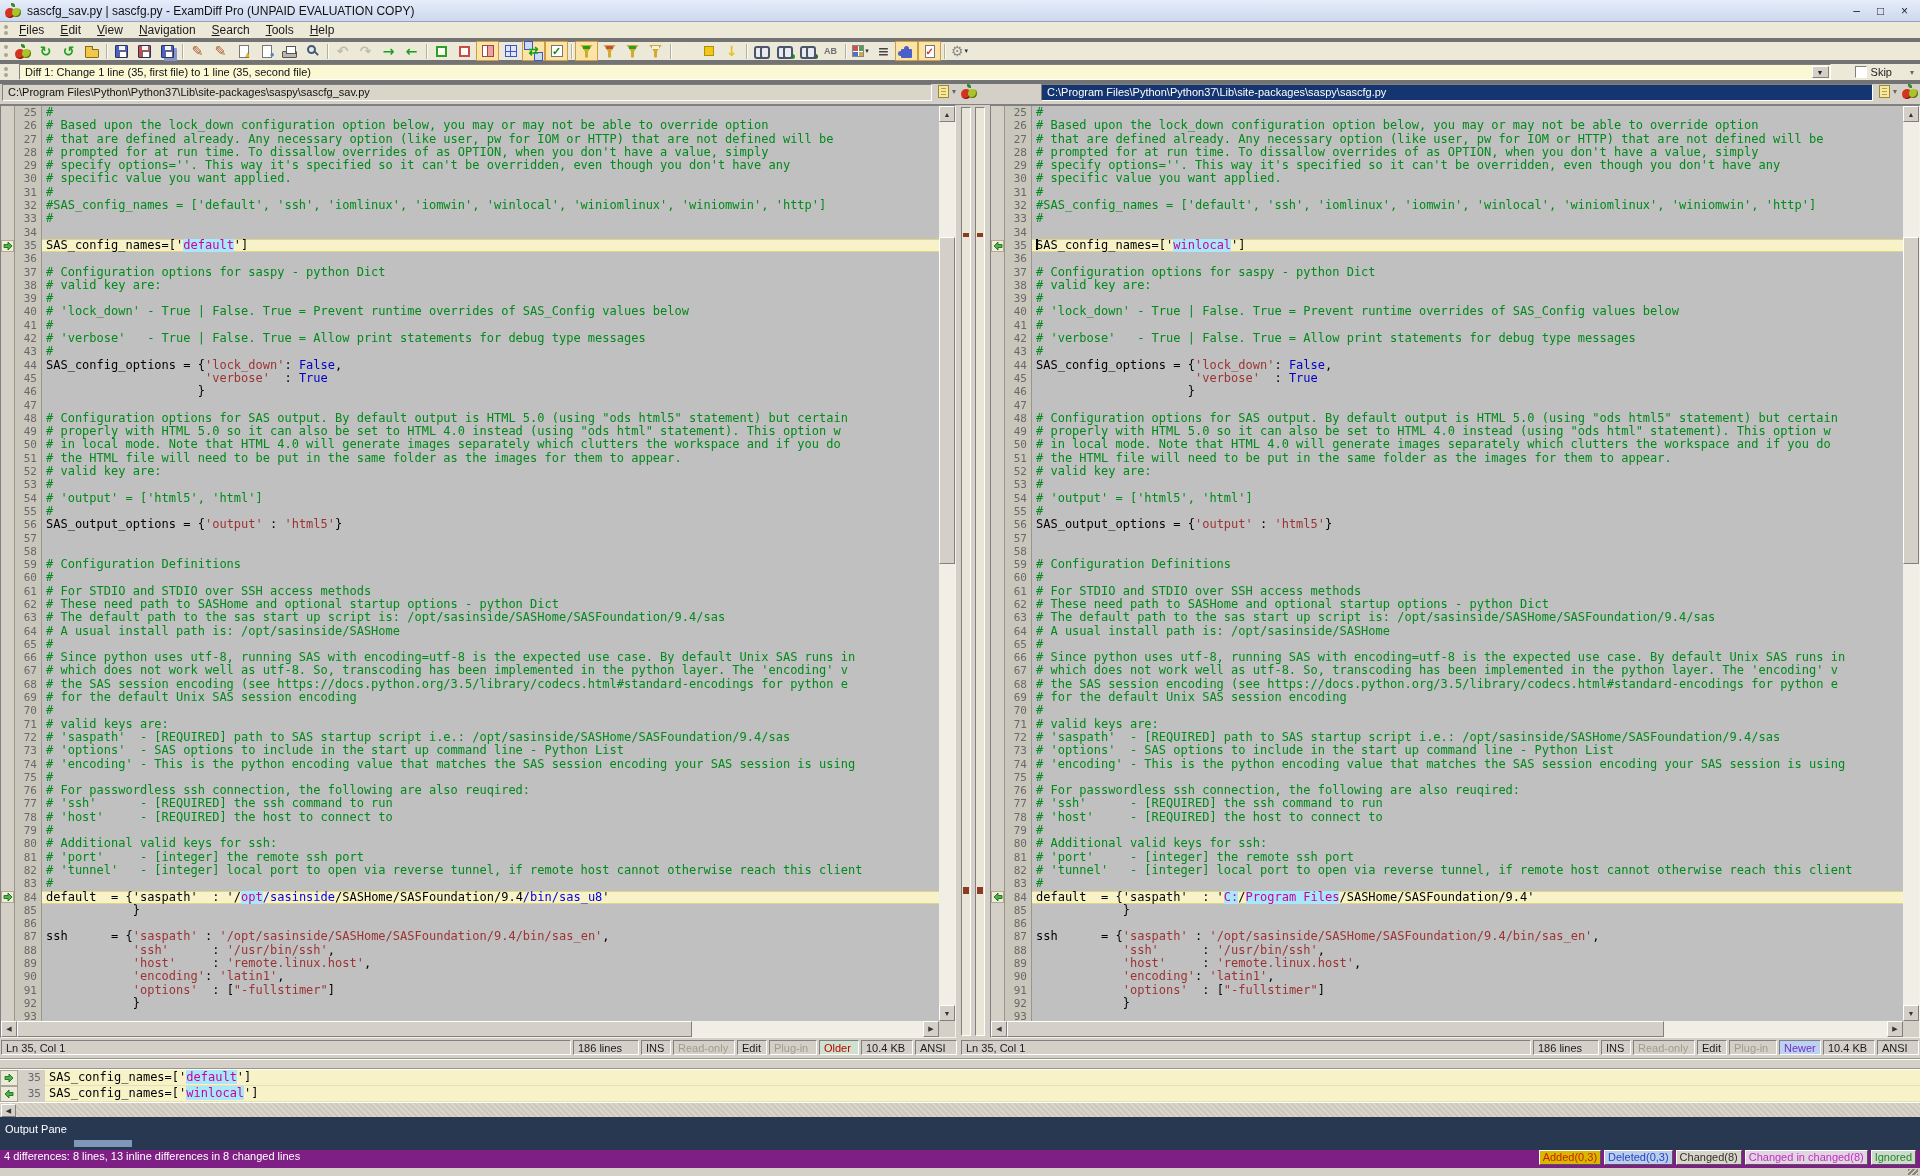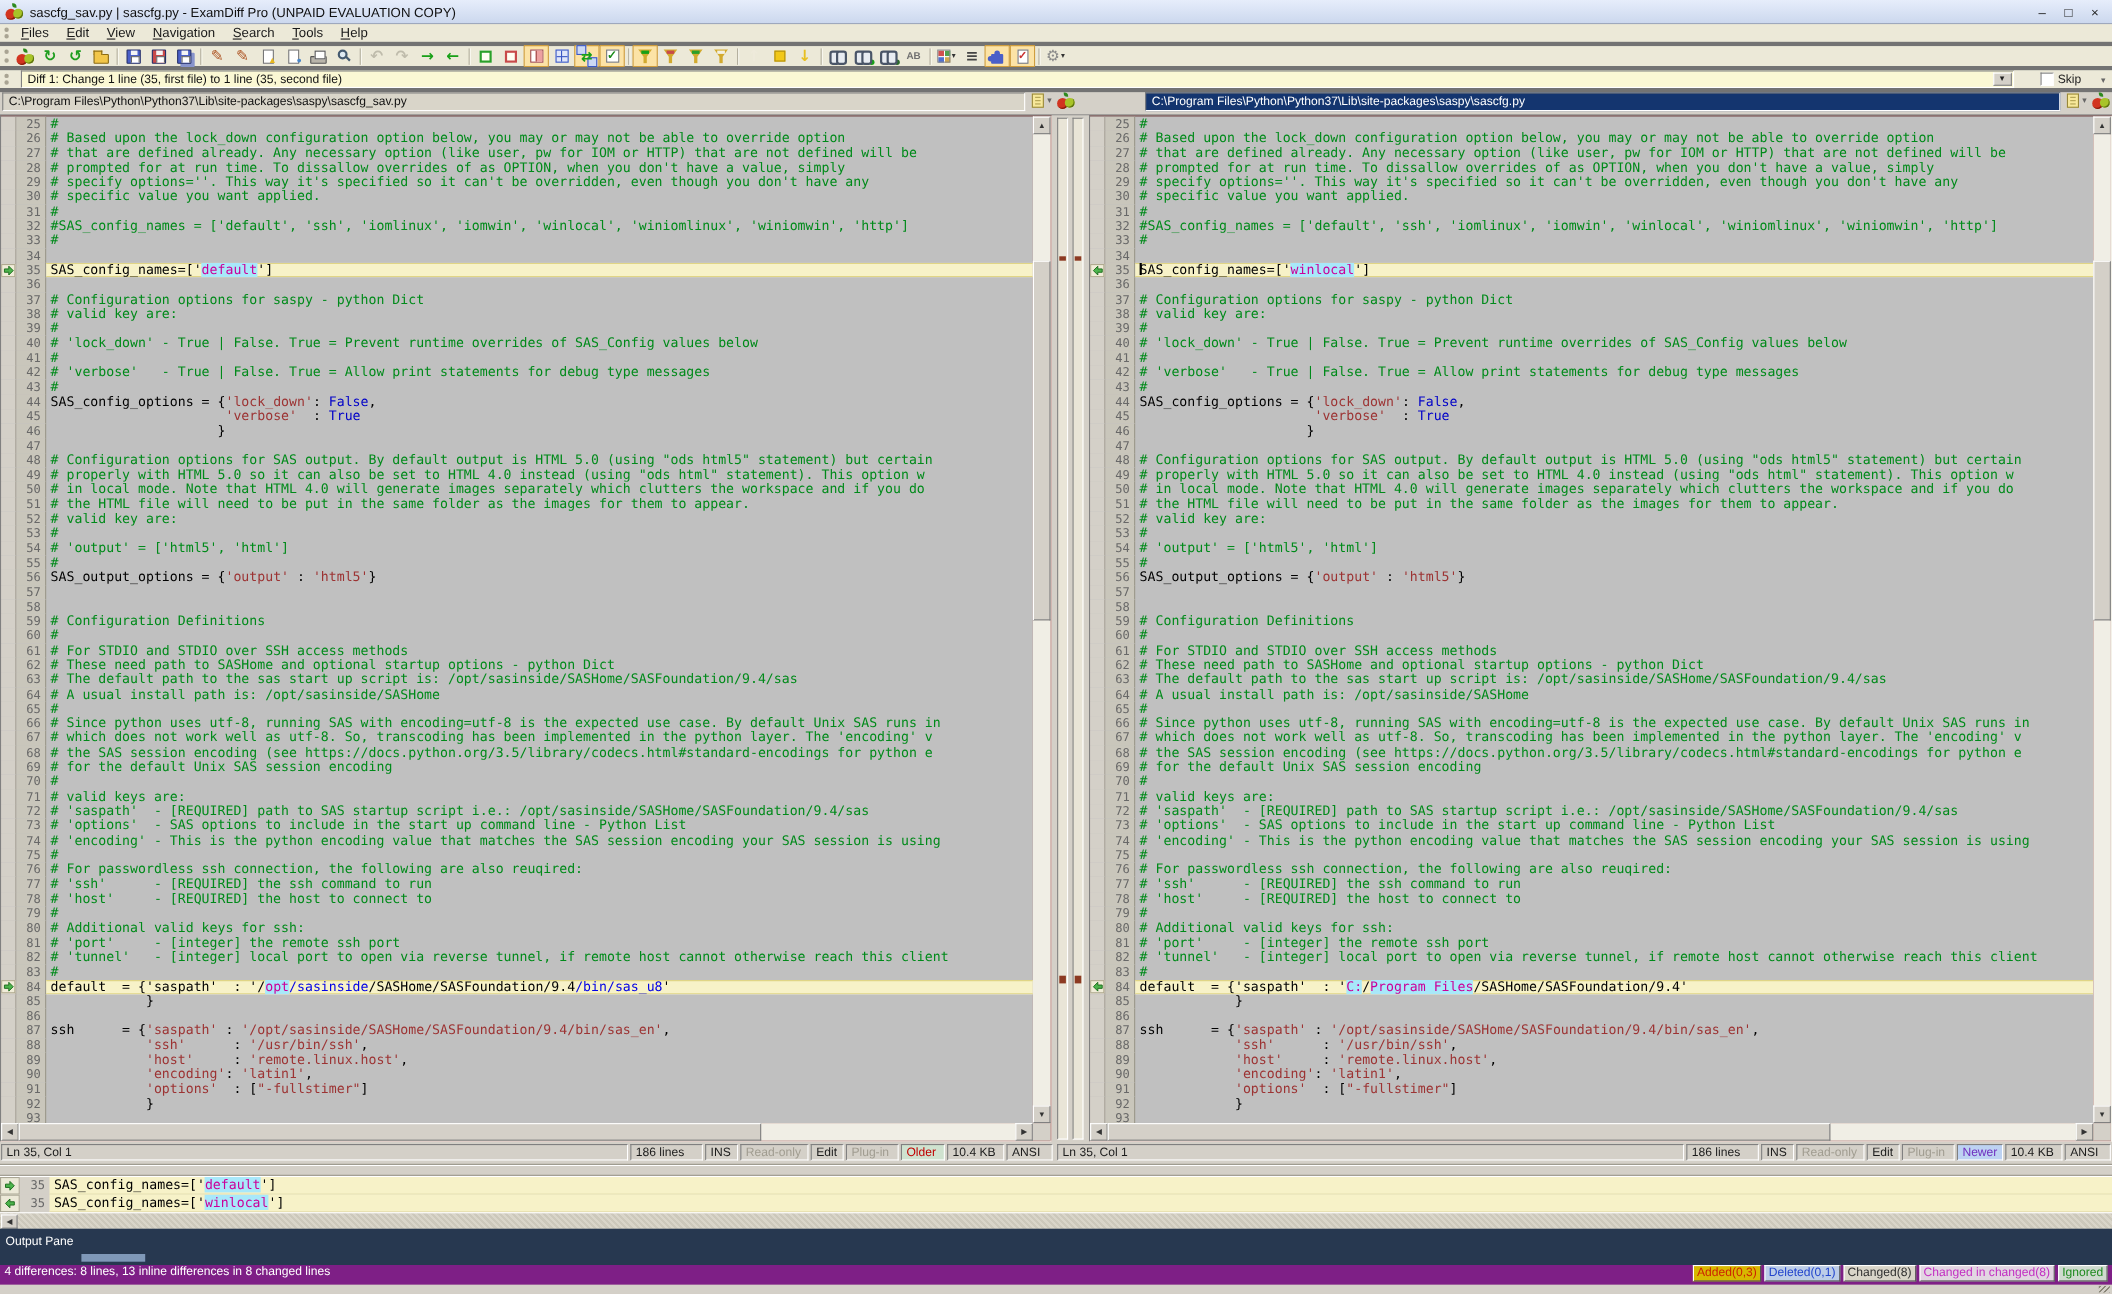--- a/index.html
+++ b/index.html
@@ -82,21 +82,21 @@
   .pathbox.active{background:#14356f;color:#fff}
   .pb-l{width:930px;flex:none}
   .pb-r{flex:1}
   .hdricons{flex:none;display:flex;align-items:center;gap:3px}
   .hdr-doc{width:11px;height:13px;background:#f7e89a;border:1px solid #98883a;position:relative}
   .hdr-doc::before{content:"";position:absolute;top:2px;left:2px;right:2px;height:1px;background:#b0a050;box-shadow:0 3px 0 #b0a050,0 6px 0 #b0a050}
   .hspacer{flex:none;width:52px}
 
   
   .main{display:flex;height:934px;background:#d4d0c8;border-top:1px solid #808080;position:relative}
-  .pane{position:relative;background:#7f1d1d;border:1px solid;border-color:#808080 #f4f2ea #f4f2ea #808080}
+  .pane{position:relative;background:#737373;border:1px solid;border-color:#808080 #f4f2ea #f4f2ea #808080}
   .pane-l{width:956px;flex:none}
   .pane-r{flex:1}
   .rows{position:absolute;top:0;left:0;right:16px;bottom:16px;overflow:hidden;background:#c0c0c0}
   .crow{display:flex;height:13.3px;line-height:13.3px;font-family:"DejaVu Sans Mono",monospace;font-size:12px;white-space:pre}
   .gut{width:14px;flex:none;background:#d4d0c8;border-right:1px solid #9a968a;display:flex;align-items:center;justify-content:center}
   .gut .gbox{width:13px;height:12px;background:#f0ecd8;border:1px solid #b0aa90;display:flex;align-items:center;justify-content:center}
   .lnum{width:27px;flex:none;text-align:right;padding-right:4px;color:#686868;font-size:11px;background:#c9c6bb;border-right:1px solid #9a968a}
   .ctext{flex:1;padding-left:4px;overflow:hidden;color:#000}
   .crow.hl .ctext{background:#f7f2c8;box-shadow:inset 0 1px 0 #e0d586,inset 0 -1px 0 #e0d586}
   .sg-c{color:#008a1a}.sg-s{color:#9c3333}.sg-k{color:#0000c8}.sg-d{color:#000}
@@ -601,21 +601,21 @@
 
   <div class="output">
     <span class="olabel">Output Pane</span>
     <span class="tabstub"></span>
   </div>
 
   <div class="bottombar">
     <span>4 differences: 8 lines, 13 inline differences in 8 changed lines</span>
     <div id="badges">
         <span class="badge" style="background: rgb(216, 184, 0); color: rgb(204, 34, 0);">Added(0,3)</span>
-        <span class="badge" style="background: rgb(188, 205, 232); color: rgb(34, 68, 204);">Deleted(0,1)</span>
+        <span class="badge" style="background: rgb(188, 205, 232); color: rgb(34, 68, 204);">Deleted(0,3)</span>
         <span class="badge" style="background: rgb(217, 213, 201); color: rgb(48, 48, 48);">Changed(8)</span>
         <span class="badge" style="background: rgb(226, 213, 226); color: rgb(194, 46, 194);">Changed in changed(8)</span>
         <span class="badge" style="background: rgb(207, 218, 207); color: rgb(30, 138, 30);">Ignored</span>
       </div>
   </div>
 
   <div class="resizestrip"></div>
 </div>
 
 </body></html>

